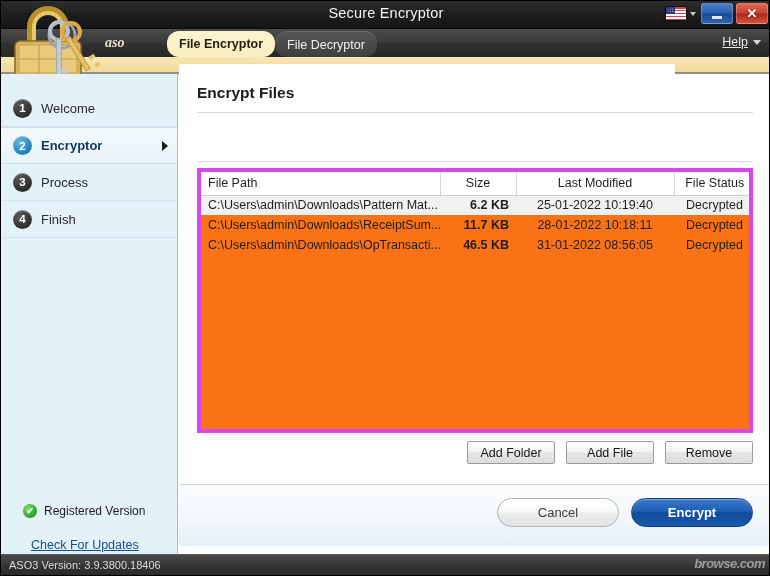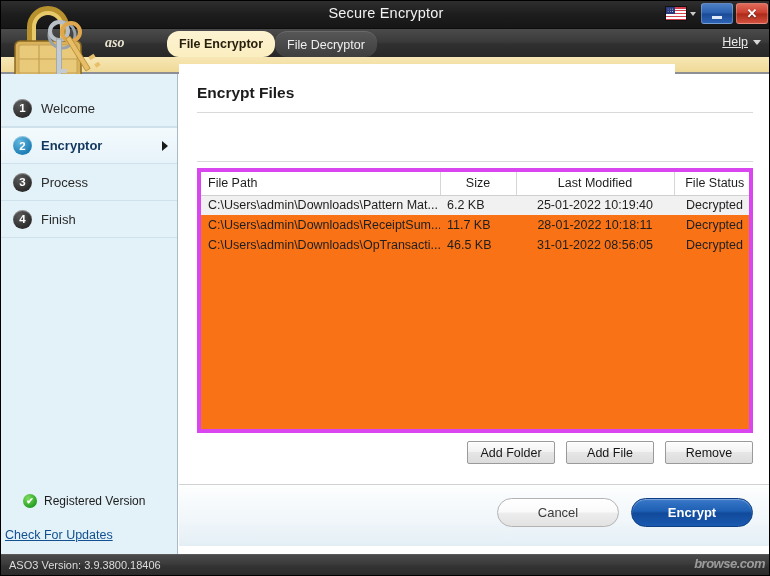--- a/index.html
+++ b/index.html
@@ -266,23 +266,23 @@
     font-size: 9px;
     font-weight: bold;
     display: flex;
     align-items: center;
     justify-content: center;
     line-height: 1;
   }
   .reg-text { font-size: 12px; color: #1c1c1c; }
   .updates-link {
     display: block;
-    padding-left: 4px;
+    padding-left: 30px;
     margin-top: 14px;
-    margin-bottom: 14px;
+    margin-bottom: 4px;
     font-size: 12.5px;
     color: #12508f;
     text-decoration: underline;
   }
 
   
   .content {
     position: absolute;
     left: 178px; top: 63px;
     width: 496px; height: 482px;
@@ -344,21 +344,21 @@
     font-size: 12.5px;
     color: #1e1e1e;
     height: 20px;
     padding: 0 7px;
     box-sizing: border-box;
     white-space: nowrap;
     overflow: hidden;
   }
   .table tr.row-alt td { background: #f1f1f1; }
   .table td.c-path { text-align: left; }
-  .table td.c-size { text-align: left; }
+  .table td.c-size { text-align: right; font-weight: bold; }
   .table td.c-mod  { text-align: center; }
   .table td.c-stat { text-align: center; }
 
   
   .btn-row {
     position: absolute;
     left: 18px; top: 377px;
     width: 556px;
     display: flex;
     justify-content: flex-end;

